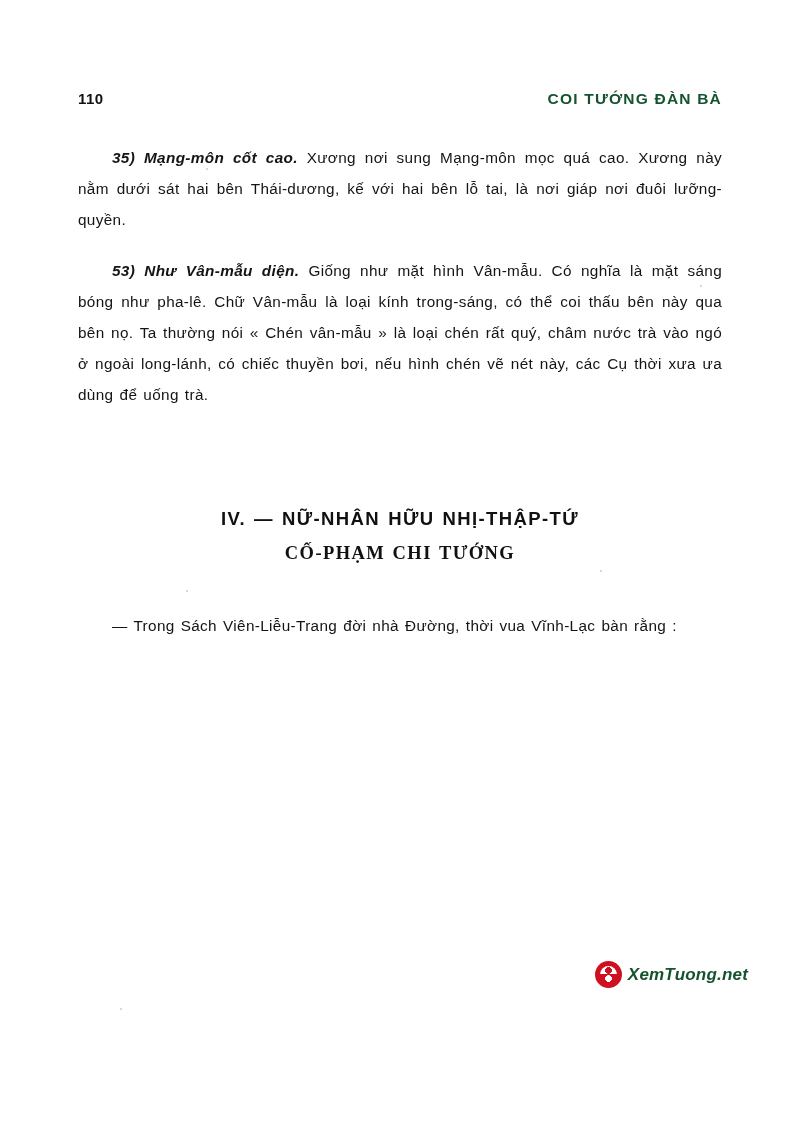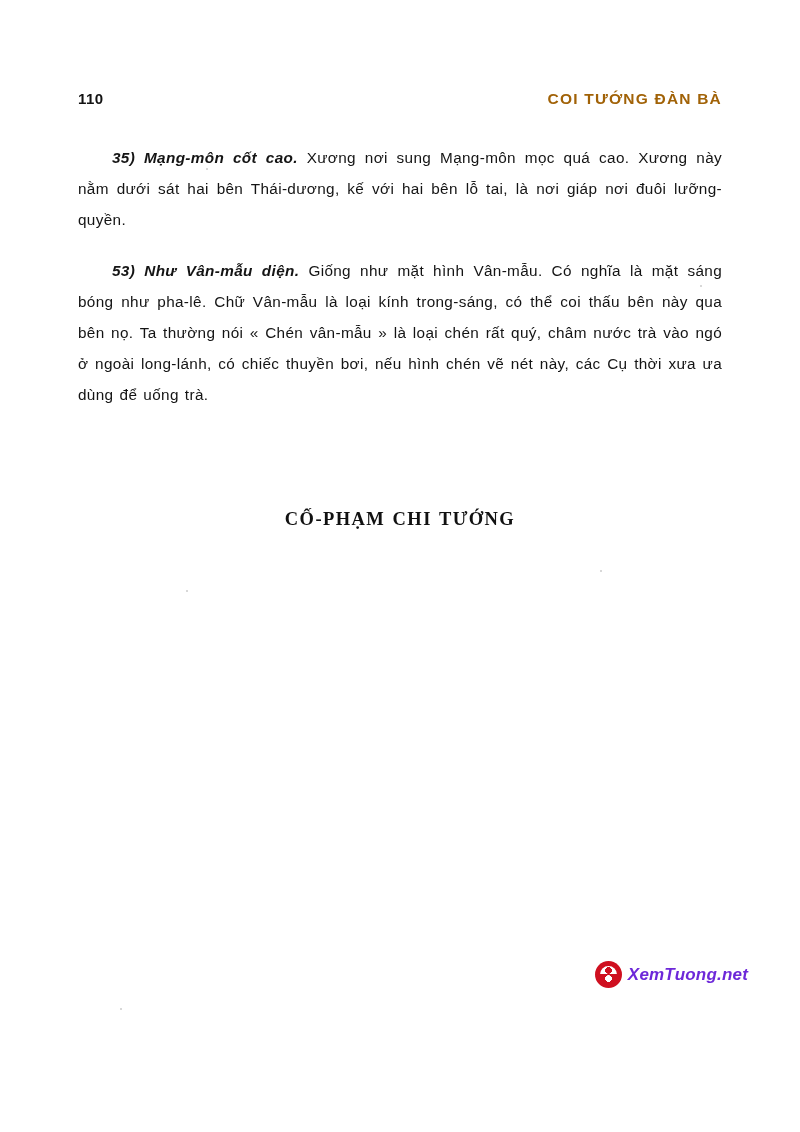--- a/index.html
+++ b/index.html
@@ -32,21 +32,21 @@
   }
   .folio {
     font-size: 15px;
     font-weight: bold;
     color: #121212;
     letter-spacing: 0.5px;
   }
   .running-head {
     font-size: 15.5px;
     font-weight: bold;
-    color: #a16207;
+    color: #14532d;
     letter-spacing: 1.2px;
   }
 
   
   .body-text {
     color: #141414;
     font-size: 15.3px;
     line-height: 31px;
     text-align: justify;
     letter-spacing: 0.35px;
@@ -110,21 +110,21 @@
     width: 17px; height: 17px;
     border-radius: 50%;
     background:
       radial-gradient(circle at 50% 26%, #cf1020 3.2px, transparent 3.4px),
       radial-gradient(circle at 50% 74%, #ffffff 3.2px, transparent 3.4px),
       linear-gradient(to bottom, #ffffff 0 50%, #cf1020 50% 100%);
   }
   .logo-text {
     font-size: 17px;
     font-weight: bold;
-    color: #6d28d9;
+    color: #14532d;
     font-style: italic;
     letter-spacing: 0.2px;
     white-space: nowrap;
   }
 
   
   .speck {
     position: absolute;
     background: #9a9a9a;
     border-radius: 50%;
@@ -147,23 +147,27 @@
     <p class="para indent spaced-above">
       <span class="it bold">35) Mạng-môn cốt cao.</span><span> Xương nơi sung Mạng-môn mọc quá cao. Xương này nằm dưới sát hai bên Thái-dương, kế với hai bên lỗ tai, là nơi giáp nơi đuôi lưỡng-quyền.</span>
     </p>
 
     <p class="para indent spaced-above">
       <span class="it bold">53) Như Vân-mẫu diện.</span><span> Giống như mặt hình Vân-mẫu. Có nghĩa là mặt sáng bóng như pha-lê. Chữ Vân-mẫu là loại kính trong-sáng, có thể coi thấu bên này qua bên nọ. Ta thường nói « Chén vân-mẫu » là loại chén rất quý, châm nước trà vào ngó ở ngoài long-lánh, có chiếc thuyền bơi, nếu hình chén vẽ nét này, các Cụ thời xưa ưa dùng để uống trà.</span>
     </p>
 
 
     <div class="section-heading">
+      <span class="line1">IV. — NỮ-NHÂN HỮU NHỊ-THẬP-TỨ</span>
       <span class="line2">CỐ-PHẠM CHI TƯỚNG</span>
     </div>
 
+    <p class="para indent">
+      <span>— Trong Sách Viên-Liễu-Trang đời nhà Đường, thời vua Vĩnh-Lạc bàn rằng :</span>
+    </p>
 
 
   </div>
 
   <div class="site-logo">
     <span class="logo-badge"></span>
     <span class="logo-text">XemTuong.net</span>
   </div>
 
   <span class="speck" style="left:206px; top:168px; width:2px; height:2px;"></span>

